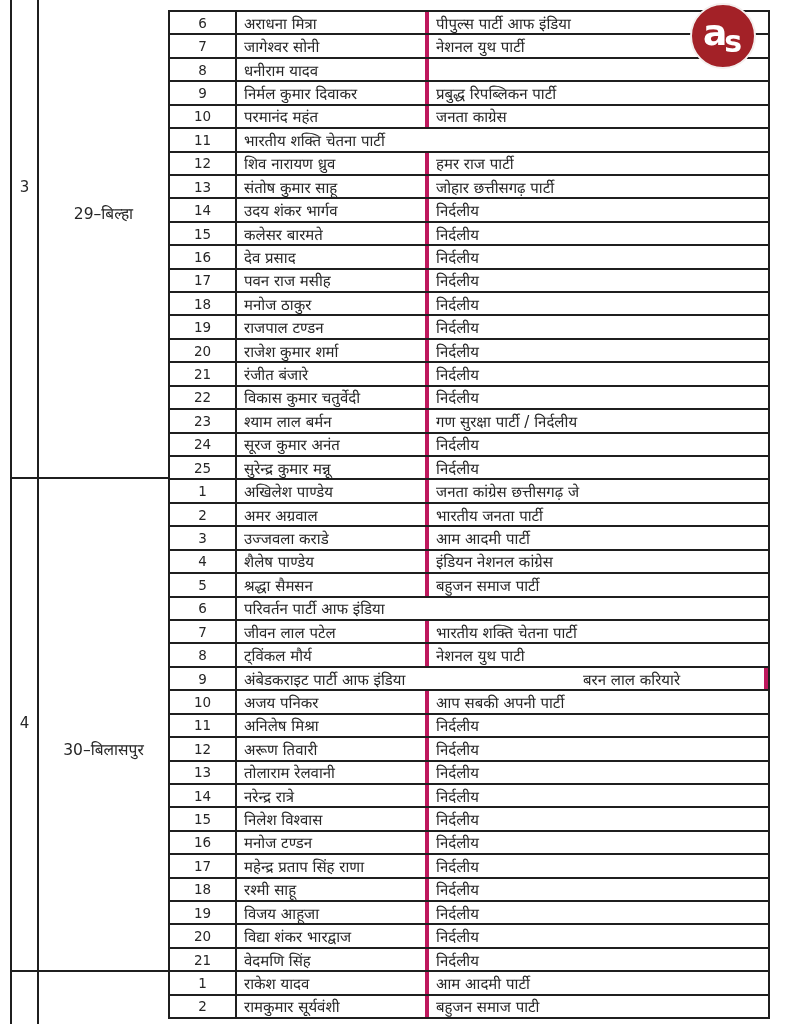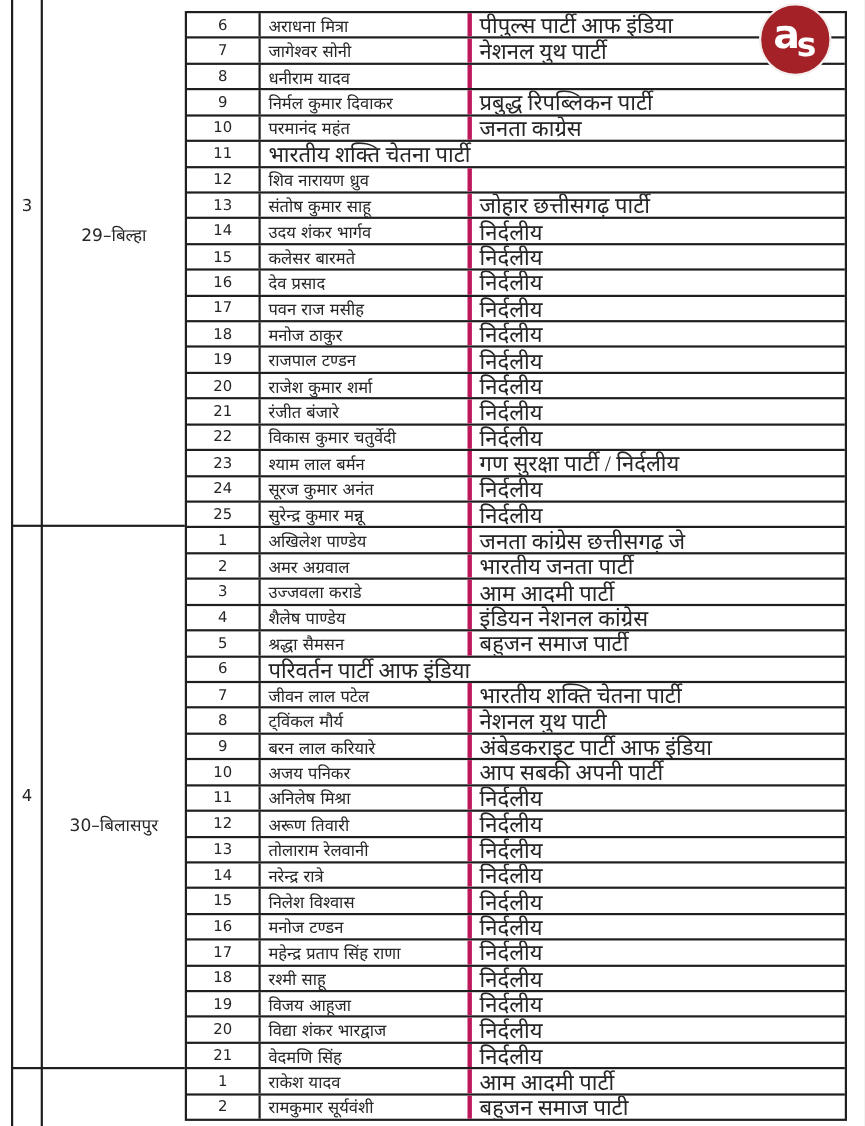--- a/index.html
+++ b/index.html
@@ -95,22 +95,21 @@
   }
   .cell.name {
     width: 192px;
     padding-left: 7px;
     border-right: 4px solid #be185d;
     font-size: 15px;
   }
   .cell.party {
     flex: 1;
     padding-left: 7px;
-    font-size: 20px;
-    font-family: Liberation Serif, serif;
+    font-size: 15px;
   }
 
   
   .logo {
     position: absolute;
     left: 690px;
     top: 3px;
     width: 66px;
     height: 66px;
     border-radius: 50%;
@@ -180,20 +179,21 @@
         <div class="cell name">परमानंद महंत</div>
         <div class="cell party">जनता काग्रेस</div>
       </div>
       <div class="row">
         <div class="cell no">11</div>
         <div class="cell party">भारतीय शक्ति चेतना पार्टी</div>
       </div>
       <div class="row">
         <div class="cell no">12</div>
         <div class="cell name">शिव नारायण ध्रुव</div>
+        <div class="cell party">हमर राज पार्टी</div>
       </div>
       <div class="row">
         <div class="cell no">13</div>
         <div class="cell name">संतोष कुमार साहू</div>
         <div class="cell party">जोहार छत्तीसगढ़ पार्टी</div>
       </div>
       <div class="row">
         <div class="cell no">14</div>
         <div class="cell name">उदय शंकर भार्गव</div>
         <div class="cell party">निर्दलीय</div>
@@ -287,22 +287,22 @@
         <div class="cell name">जीवन लाल पटेल</div>
         <div class="cell party">भारतीय शक्ति चेतना पार्टी</div>
       </div>
       <div class="row">
         <div class="cell no">8</div>
         <div class="cell name">ट्विंकल मौर्य</div>
         <div class="cell party">नेशनल युथ पाटी</div>
       </div>
       <div class="row">
         <div class="cell no">9</div>
+        <div class="cell party">अंबेडकराइट पार्टी आफ इंडिया</div>
         <div class="cell name">बरन लाल करियारे</div>
-        <div class="cell party">अंबेडकराइट पार्टी आफ इंडिया</div>
       </div>
       <div class="row">
         <div class="cell no">10</div>
         <div class="cell name">अजय पनिकर</div>
         <div class="cell party">आप सबकी अपनी पार्टी</div>
       </div>
       <div class="row">
         <div class="cell no">11</div>
         <div class="cell name">अनिलेष मिश्रा</div>
         <div class="cell party">निर्दलीय</div>

